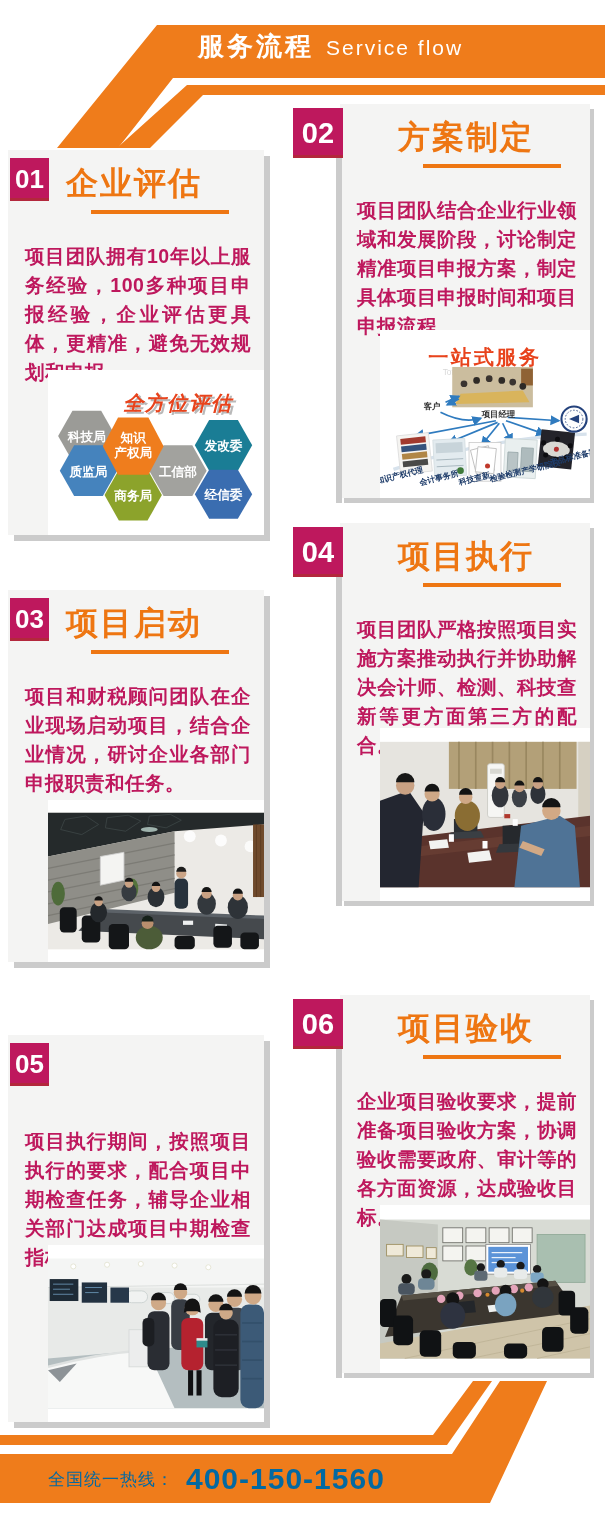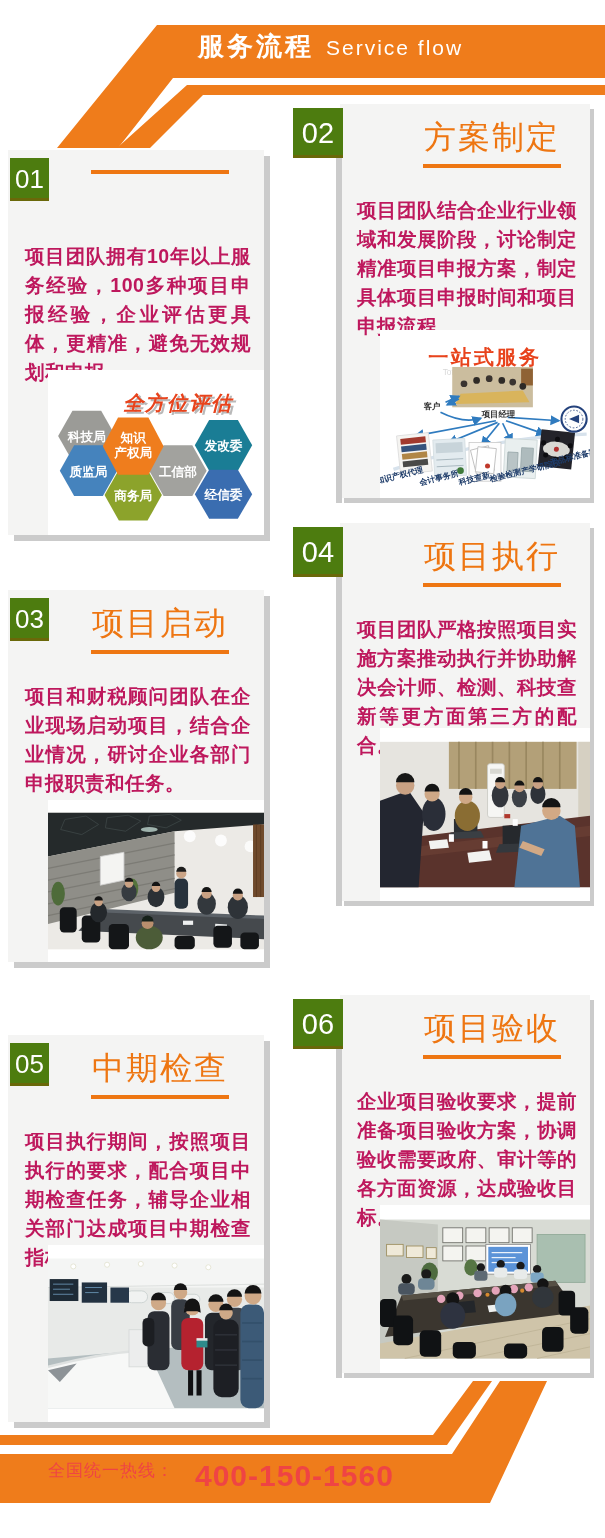--- a/index.html
+++ b/index.html
@@ -4,35 +4,35 @@
 <style>
   html,body{margin:0;padding:0;background:#fff;}
   body{width:605px;height:1538px;position:relative;overflow:hidden;
        font-family:"Liberation Sans","DejaVu Sans",sans-serif;}
   
   .header-svg{position:absolute;left:0;top:0;}
   .footer-svg{position:absolute;left:0;top:1375px;}
   .header-text{position:absolute;left:198px;top:29px;display:flex;align-items:baseline;gap:12px;color:#fff;}
   .header-title{font-size:26px;font-weight:bold;letter-spacing:3px;}
   .header-sub{font-size:21px;letter-spacing:2px;}
-  .hotline{position:absolute;left:48px;top:1459px;height:40px;display:flex;align-items:flex-start;color:#ef4444;}
+  .hotline{position:absolute;left:48px;top:1459px;height:40px;display:flex;align-items:center;color:#0369a1;}
   .hotline-label{font-size:17px;letter-spacing:1px;}
-  .hotline-number{font-size:30px;font-weight:bold;letter-spacing:1px;margin-left:21px;}
+  .hotline-number{font-size:30px;font-weight:bold;letter-spacing:1px;margin-left:12px;}
   
   .card{position:absolute;background:#f4f4f3;}
   .card.left{box-shadow:6px 6px 0 #cbcbcb;}
   .card.right{box-shadow:4px 5px 0 #cbcbcb;}
   .card.right::before{content:"";position:absolute;left:-4px;top:48px;bottom:-5px;width:6px;background:#cbcbcb;}
-  .badge{position:absolute;background:#4d7c0f;color:#fff;font-weight:normal;
+  .badge{position:absolute;background:#be185d;color:#fff;font-weight:bold;
          display:flex;align-items:center;justify-content:center;z-index:3;
          box-shadow:inset 0 -3px 0 rgba(160,70,0,.35);}
   .badge-l{left:2px;top:8px;width:39px;height:43px;font-size:26px;}
   .badge-r{left:-47px;top:4px;width:50px;height:50px;font-size:29px;}
-  .card-title{position:absolute;top:13px;left:58px;width:188px;text-align:center;
-              color:#ee7612;font-size:32px;font-weight:normal;letter-spacing:2px;line-height:1.25;}
+  .card-title{position:absolute;top:13px;left:58px;width:188px;text-align:left;
+              color:#ee7612;font-size:32px;font-weight:bold;letter-spacing:2px;line-height:1.25;}
   .underline{height:4px;background:#ee7612;margin:7px auto 0;width:138px;}
   .card-body{position:absolute;top:92px;left:17px;right:13px;margin:0;
              font-size:19.5px;line-height:29px;font-weight:bold;color:#be185d;
              text-align:justify;letter-spacing:.5px;}
   .card-figure{position:absolute;left:0;right:0;margin-left:40px;}
   .card-figure svg{display:block;width:100%;height:100%;background:#fff;}
   .fig-txt{font-family:"Liberation Sans","DejaVu Sans",sans-serif;}
 </style>
 </head>
 <body>
@@ -42,20 +42,21 @@
   <polygon points="187,85 605,85 605,95 203,95 150,148 117,148" fill="#ef7c1b"></polygon>
 </svg>
 <div class="header-text">
   <span class="header-title">服务流程</span>
   <span class="header-sub">Service flow</span>
 </div>
 
 <section class="card left" style="left:8px;top:150px;width:256px;height:385px">
   <div class="badge badge-l">01</div>
   <div class="card-title">
+    <span>企业评估</span>
     <div class="underline"></div>
   </div>
   <p class="card-body">项目团队拥有10年以上服务经验，100多种项目申报经验，企业评估更具体，更精准，避免无效规划和申报。</p>
   <div class="card-figure" style="top:220px;height:165px">
     <svg viewBox="0 0 256 165" class="fig-txt">
       <text x="157" y="34" font-size="24" font-weight="bold" font-style="italic" fill="#b9b9b9" text-anchor="middle" letter-spacing="2">全方位评估</text>
       <text x="154" y="32" font-size="24" font-weight="bold" font-style="italic" fill="#e8431c" text-anchor="middle" letter-spacing="2">全方位评估</text>
       <polygon points="12,63 29,33 63,33 80,63 63,93 29,93" fill="#9b9b97"></polygon>
       <polygon points="14,104 31,74 65,74 82,104 65,134 31,134" fill="#4583bd"></polygon>
       <polygon points="67,133 84,103 118,103 135,133 118,163 84,163" fill="#8ca32b"></polygon>
@@ -318,24 +319,20 @@
       <polygon points="168,100 214,88 232,100 238,173 160,173" fill="#4f7396"></polygon>
       <circle cx="204" cy="82" r="11" fill="#d2a985"></circle>
         <path d="M193,78 a11,11 0 0,1 22,0" fill="#141414"></path>
       <polygon points="170,118 196,128 192,136 166,126" fill="#d2a985"></polygon>
     </svg>
   </div>
 </section>
 
 <section class="card left" style="left:8px;top:1035px;width:256px;height:387px">
   <div class="badge badge-l">05</div>
-  <div class="card-title">
-    <span>中期检查</span>
-    <div class="underline"></div>
-  </div>
   <p class="card-body">项目执行期间，按照项目执行的要求，配合项目中期检查任务，辅导企业相关部门达成项目中期检查指标。</p>
   <div class="card-figure" style="top:210px;height:177px">
     <svg viewBox="0 0 256 177">
       <rect width="256" height="177" fill="#e8eae8"></rect>
       <rect x="0" y="0" width="256" height="34" fill="#f4f5f4"></rect>
       <line x1="0" y1="34" x2="256" y2="30" stroke="#d7dad8"></line>
       <g fill="#fff" stroke="#e3e3cf">
           <circle cx="30" cy="9" r="3"></circle>
           <circle cx="70" cy="7" r="3"></circle>
           <circle cx="110" cy="6" r="3"></circle>

